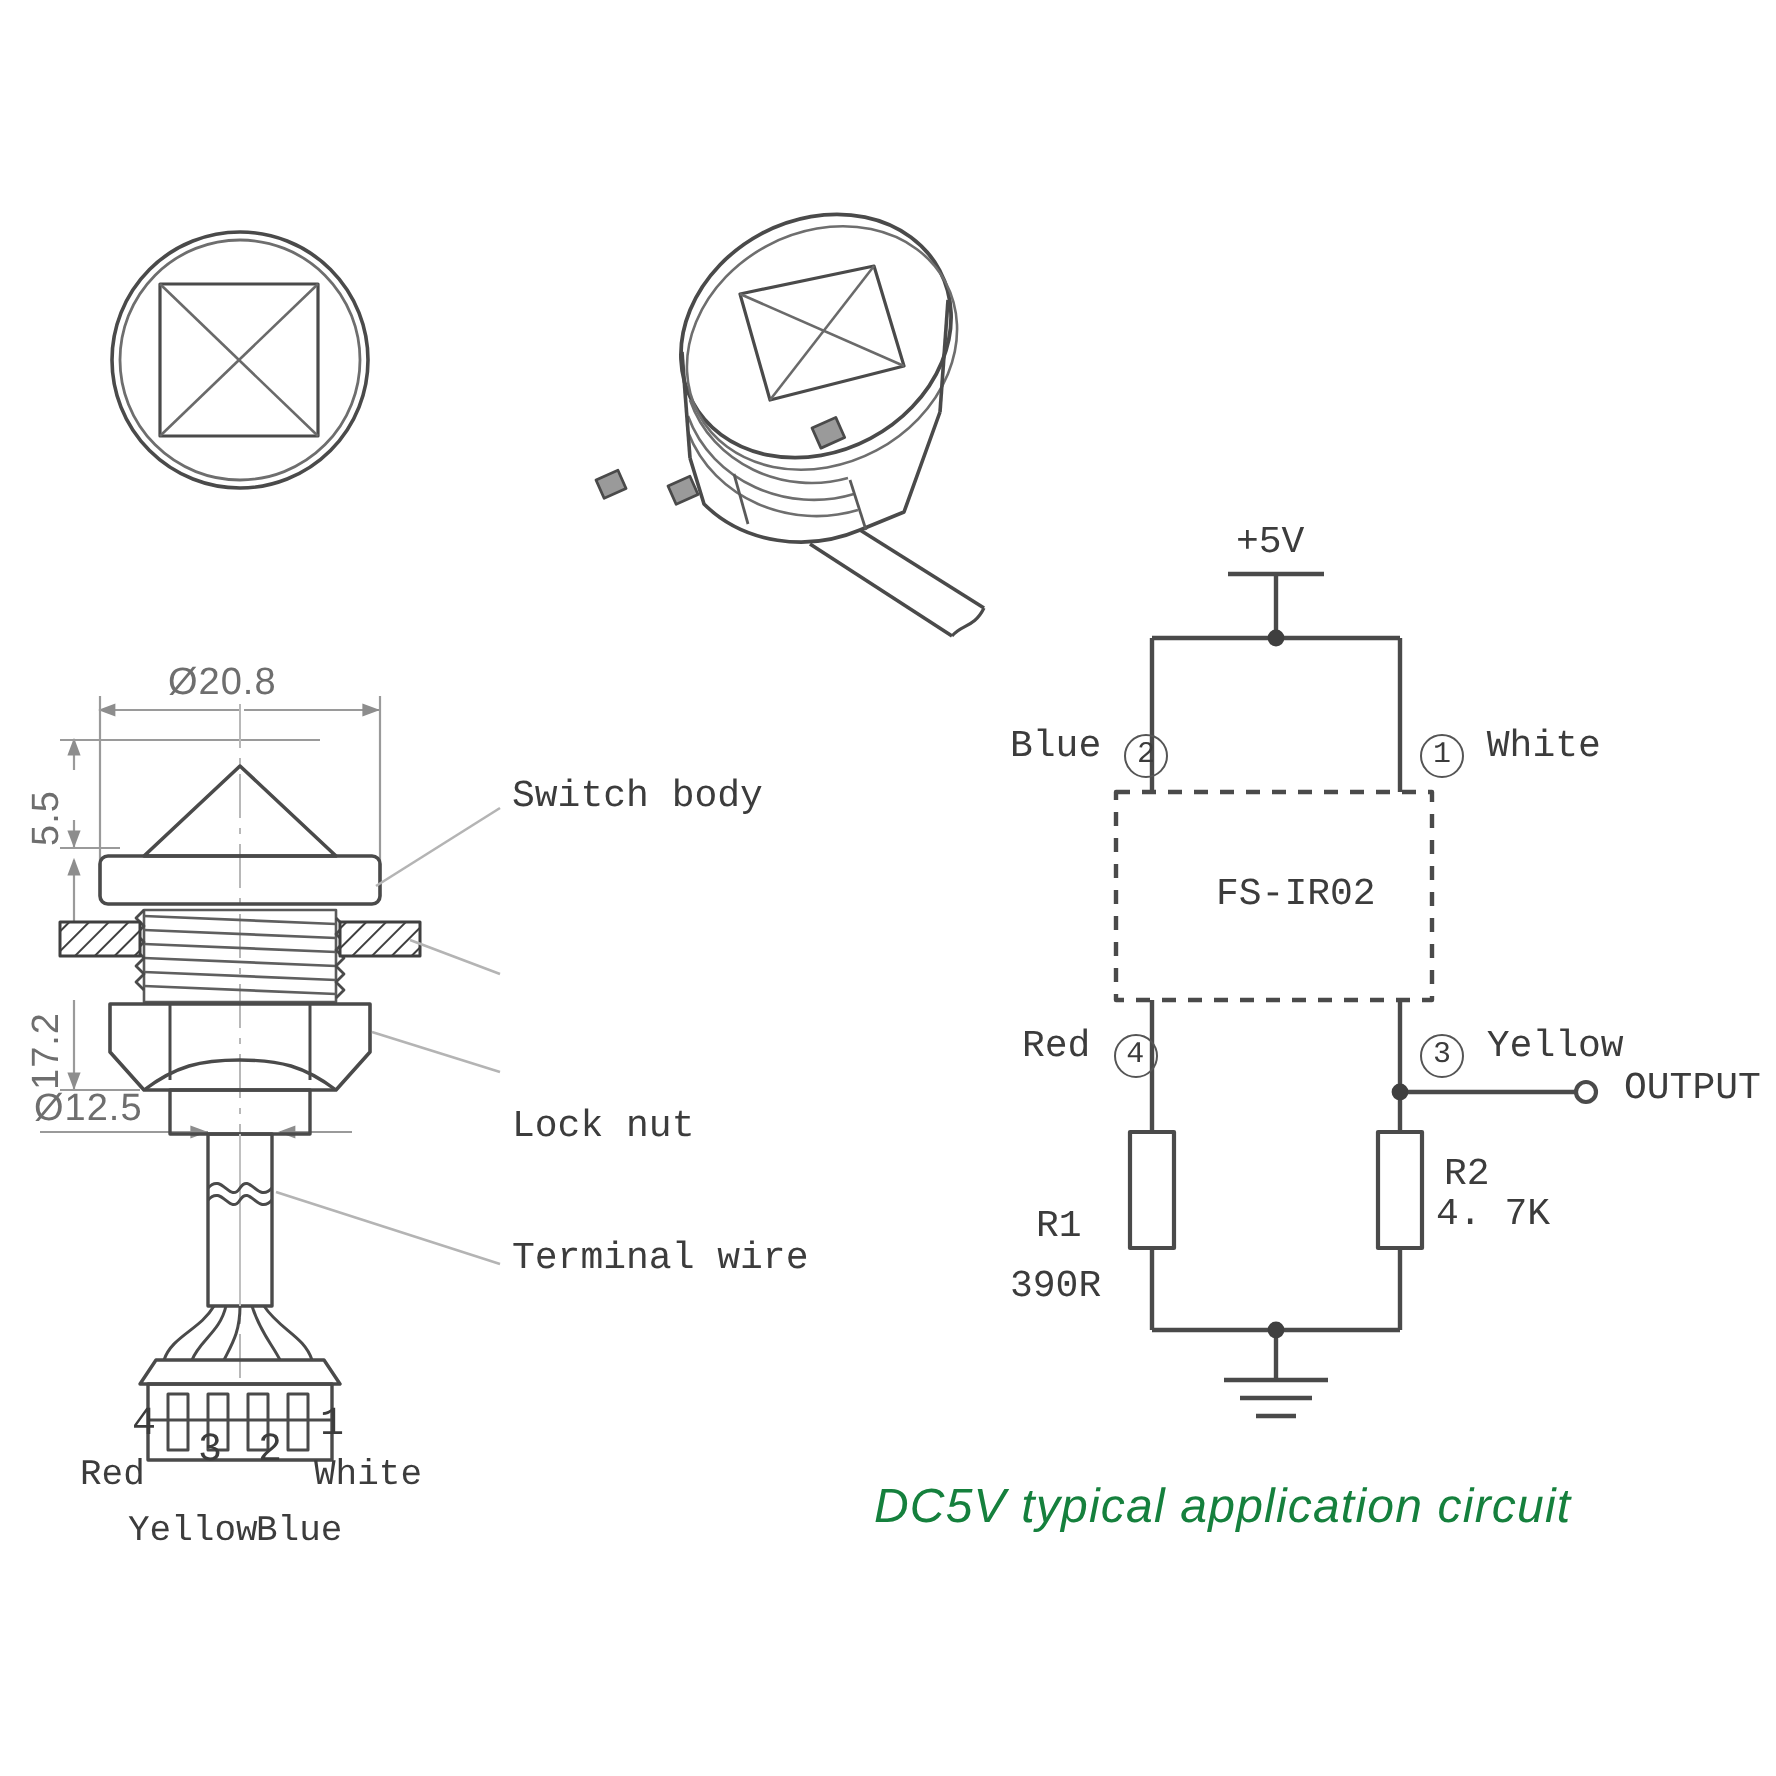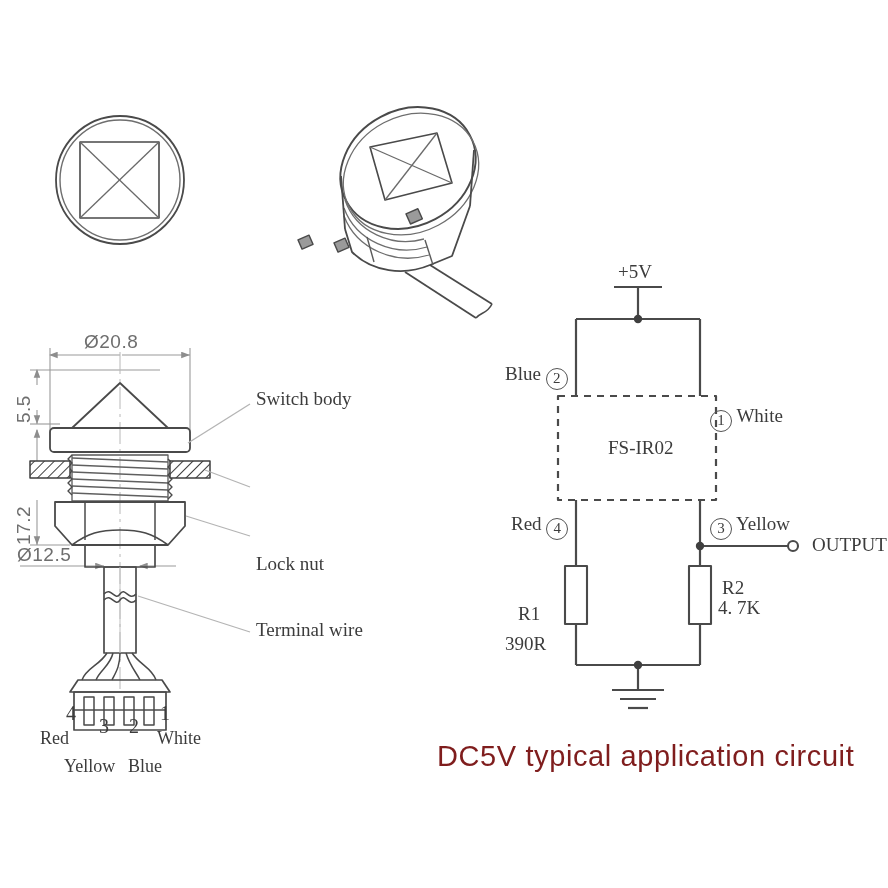--- a/index.html
+++ b/index.html
@@ -2,29 +2,29 @@
 <html><head>
 <meta charset="utf-8">
 <title>FS-IR02 Sensor Drawing</title>
 <style>
   html,body{margin:0;padding:0;background:#ffffff;}
   body{width:888px;height:888px;overflow:hidden;
        font-family:"Liberation Serif", serif;color:#3a3a3a;}
   #sheet{position:relative;width:888px;height:888px;background:#fff;}
   svg.layer{position:absolute;left:0;top:0;width:888px;height:888px;}
   .txt{position:absolute;white-space:nowrap;line-height:1;}
-  .serif{font-family:Liberation Serif, serif;}
+  .serif{font-family:Liberation Mono, monospace;}
   .sans{font-family:"Liberation Sans", sans-serif;}
   .dimtxt{font-family:"Liberation Sans", sans-serif;color:#6e6e6e;font-size:19px;letter-spacing:0.5px;}
   .vert{transform-origin:left top;transform:rotate(-90deg);}
   .lbl{font-size:19px;color:#3c3c3c;}
   .ckt{font-size:19px;color:#3c3c3c;}
   .pinnum{font-size:20px;color:#3c3c3c;}
   .pincol{font-size:18px;color:#3c3c3c;}
-  .caption{font-size:29px;color:#7f1d1d;letter-spacing:.6px;}
+  .caption{font-size:24px;color:#15803d;letter-spacing:.6px;font-style:italic;}
   .circnum{display:inline-block;border:1.6px solid #555;border-radius:50%;
            width:20px;height:20px;line-height:19px;text-align:center;
            font-size:15px;vertical-align:-3px;}
 </style>
 </head>
 <body>
 
 <div id="sheet">
 
   <svg class="layer" viewBox="0 0 888 888" xmlns="http://www.w3.org/2000/svg">
@@ -229,21 +229,21 @@
   <div class="txt serif pincol" style="left:128px; top:757px;">Blue</div>
   <div class="txt serif pincol" style="left:157px; top:729px;">White</div>
 
   <div class="txt serif ckt" style="left:618px; top:262px;">+5V</div>
 
   <div class="txt serif ckt" style="left:505px; top:364px;">
     <span>Blue</span>
     <span class="circnum">2</span>
   </div>
 
-  <div class="txt serif ckt" style="left:710px; top:364px;margin-top:42px;">
+  <div class="txt serif ckt" style="left:710px; top:364px;">
     <span class="circnum">1</span>
     <span>White</span>
   </div>
 
   <div class="txt serif ckt" style="left:608px; top:438px;">FS-IR02</div>
 
   <div class="txt serif ckt" style="left:511px; top:514px;">
     <span>Red</span>
     <span class="circnum">4</span>
   </div>

